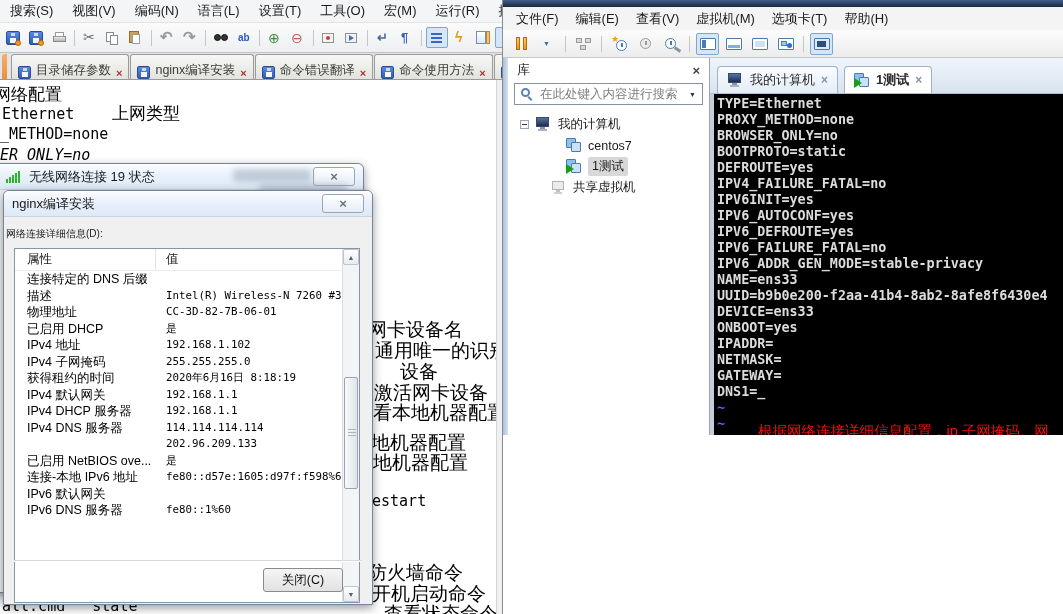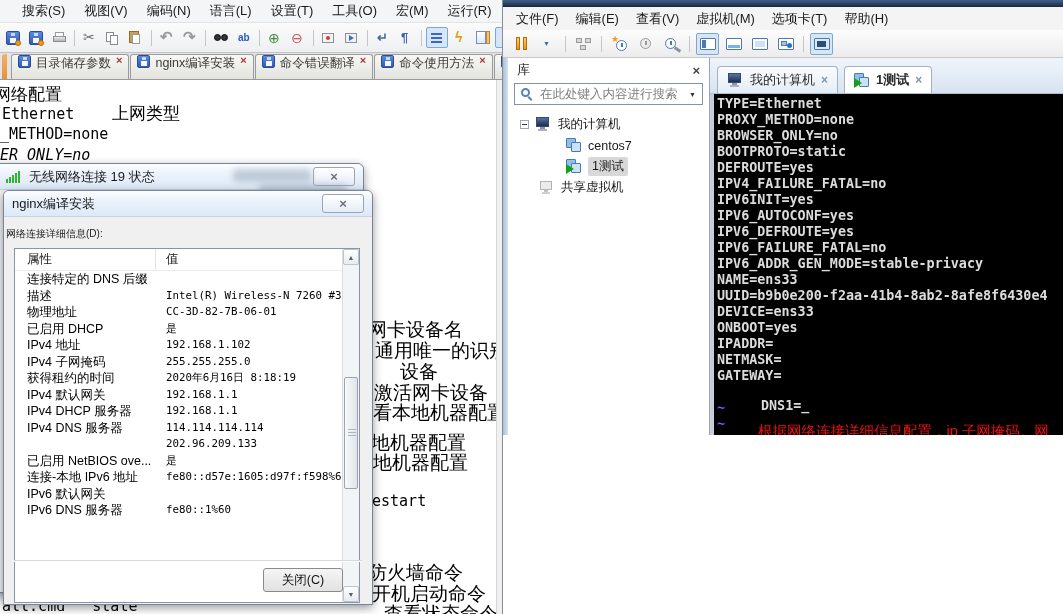--- a/index.html
+++ b/index.html
@@ -94,26 +94,26 @@
   .i-magnifier .p2{display:block;left:8px;top:8px;width:2px;height:5px;background:#5b82b0;transform:rotate(-45deg)}
   .i-signal{width:16px;height:12px;background:
     linear-gradient(#2db52d,#2db52d) 0px 100%/2px 4px no-repeat,
     linear-gradient(#2db52d,#2db52d) 3px 100%/2px 6px no-repeat,
     linear-gradient(#2db52d,#2db52d) 6px 100%/2px 8px no-repeat,
     linear-gradient(#2db52d,#2db52d) 9px 100%/2px 10px no-repeat,
     linear-gradient(#2db52d,#2db52d) 12px 100%/2px 12px no-repeat}
 
   
   #npp{position:absolute;left:0;top:0;width:503px;height:614px;background:#f2f3f5;border-right:1px solid #858c96}
-  #npp-menu{height:22px;display:flex;gap:19px;align-items:center;padding-left:22px;font-size:13px;color:#1a1a1a;white-space:nowrap;overflow:hidden;background:#f4f5f7}
+  #npp-menu{height:22px;display:flex;gap:19px;align-items:center;padding-left:10px;font-size:13px;color:#1a1a1a;white-space:nowrap;overflow:hidden;background:#f4f5f7}
   #npp-toolbar{height:30px;display:flex;align-items:center;gap:1px;padding-left:2px;background:linear-gradient(#fbfbfb,#edeff1);border-top:1px solid #e3e3e3;overflow:hidden}
   #npp-toolbar .tbtn{width:22px;height:21px}
   #npp-tabbar{height:28px;display:flex;align-items:flex-end;padding-left:2px;background:#e2e4e7;border-top:1px solid #c2c2c2;border-bottom:1px solid #9a9a9a;overflow:hidden}
   .tab-sliver{width:5px;height:25px;background:linear-gradient(#f5b066,#e8923a);border-radius:3px 0 0 0;margin-right:4px;flex:none}
-  .ntab{height:25px;display:flex;align-items:flex-start;gap:5px;padding:0 6px;background:linear-gradient(#f7f7f4,#e3e3de);border:1px solid #9b9b9b;border-bottom:none;border-radius:3px 3px 0 0;font-size:12.5px;color:#3c3c3c;margin-right:1px;white-space:nowrap;flex:none}
+  .ntab{height:25px;display:flex;align-items:flex-end;gap:5px;padding:0 6px;background:linear-gradient(#f7f7f4,#e3e3de);border:1px solid #9b9b9b;border-bottom:none;border-radius:3px 3px 0 0;font-size:12.5px;color:#3c3c3c;margin-right:1px;white-space:nowrap;flex:none}
   .ntab-x{color:#a33;font-weight:bold;font-size:11px;line-height:1}
   #npp-editor{position:absolute;left:0;top:80px;width:496px;height:534px;background:#fff;overflow:hidden}
   #npp-scroll{position:absolute;left:496px;top:80px;width:6px;height:534px;background:#f0f0f0;border-left:1px solid #d5d5d5}
   .frag{position:absolute;white-space:pre;color:#000}
   .frag.c{font-size:17px}
   .frag.b{font-size:19px}
   .frag.m{font-family:"DejaVu Sans Mono",monospace;font-size:15px}
 
   
   .dlg{position:absolute;background:#f0f0f0;border:1px solid #77859a;box-shadow:0 3px 10px rgba(0,0,0,.4)}
@@ -552,21 +552,21 @@
             <span class="tlabel">centos7</span>
           </div>
           <div class="trow" style="padding-left: 58px;">
             <span class="icon i-vm-running">
               <i class="p1"></i>
               <i class="p2"></i>
               <i class="p3"></i>
             </span>
             <span class="tlabel selected">1测试</span>
           </div>
-          <div class="trow" style="padding-left: 31px;">
+          <div class="trow" style="padding-left: 43px;">
             <span class="icon i-shared-vm">
               <i class="p1"></i>
               <i class="p2"></i>
               <i class="p3"></i>
             </span>
             <span class="tlabel">共享虚拟机</span>
           </div>
         </div>
     </div>
 
@@ -604,21 +604,21 @@
           <span class="cline" style="top: 130px;">IPV6_DEFROUTE=yes</span>
           <span class="cline" style="top: 146px;">IPV6_FAILURE_FATAL=no</span>
           <span class="cline" style="top: 162px;">IPV6_ADDR_GEN_MODE=stable-privacy</span>
           <span class="cline" style="top: 178px;">NAME=ens33</span>
           <span class="cline" style="top: 194px;">UUID=b9b0e200-f2aa-41b4-8ab2-8afe8f6430e4</span>
           <span class="cline" style="top: 210px;">DEVICE=ens33</span>
           <span class="cline" style="top: 226px;">ONBOOT=yes</span>
           <span class="cline" style="top: 242px;">IPADDR=</span>
           <span class="cline" style="top: 258px;">NETMASK=</span>
           <span class="cline" style="top: 274px;">GATEWAY=</span>
-          <span class="cline" style="top: 304px; margin-left: 44px;">DNS1=_</span>
+          <span class="cline" style="top: 290px;">DNS1=_</span>
           <span class="cline tilde" style="top: 306px;">~</span>
           <span class="cline tilde" style="top: 322px;">~</span>
           <span class="cline tilde" style="top: 338px;">~</span>
           <span class="cline tilde" style="top: 354px;">~</span>
           <span class="cline tilde" style="top: 370px;">~</span>
           <span class="cline tilde" style="top: 386px;">~</span>
           <span class="cline tilde" style="top: 402px;">~</span>
           <span class="cline tilde" style="top: 418px;">~</span>
           <span class="cline tilde" style="top: 434px;">~</span>
           <span class="cline tilde" style="top: 450px;">~</span>

